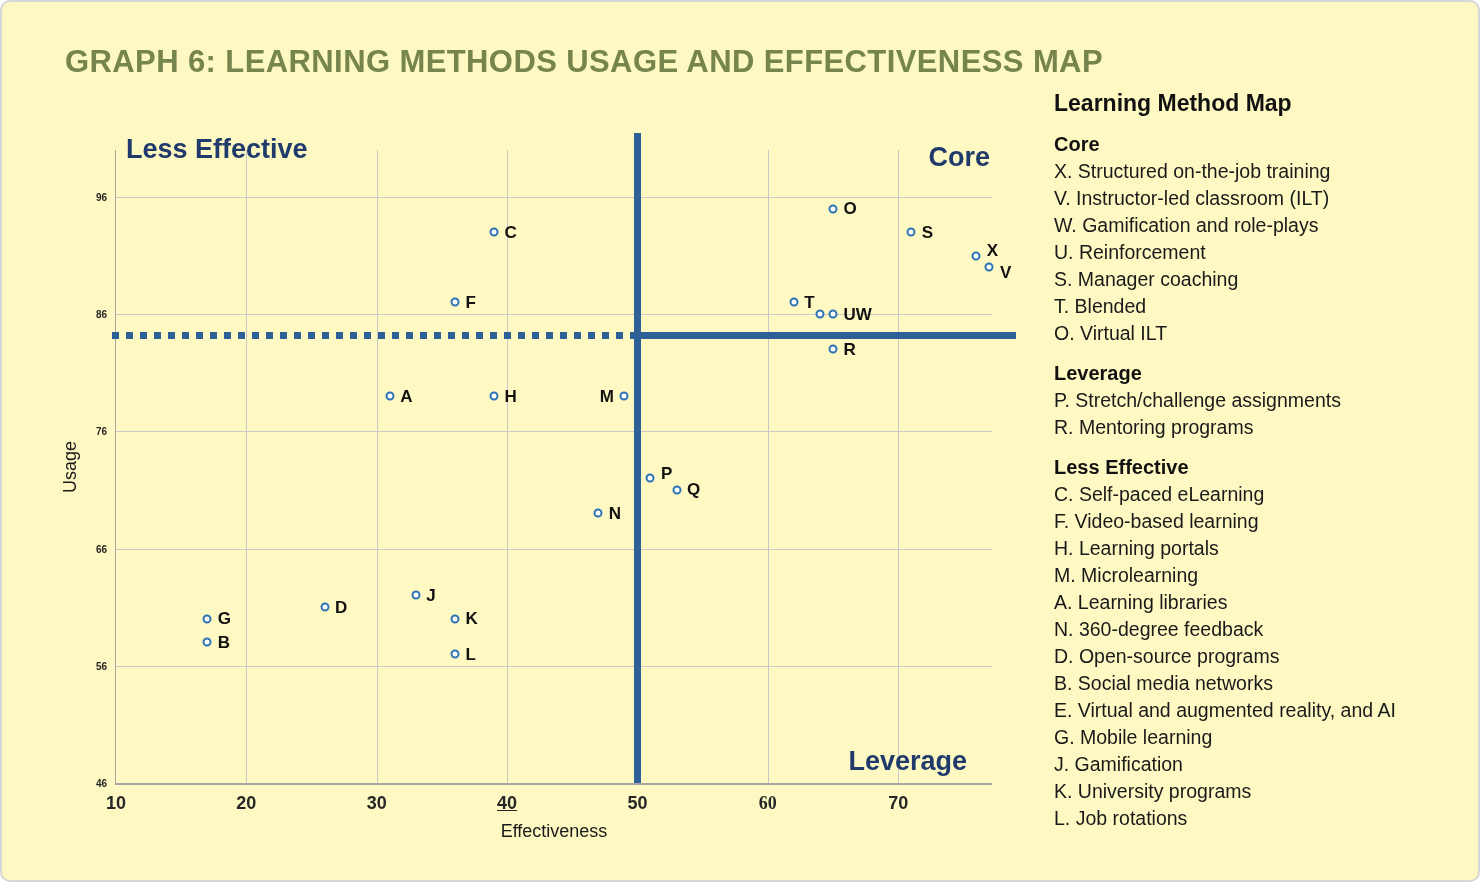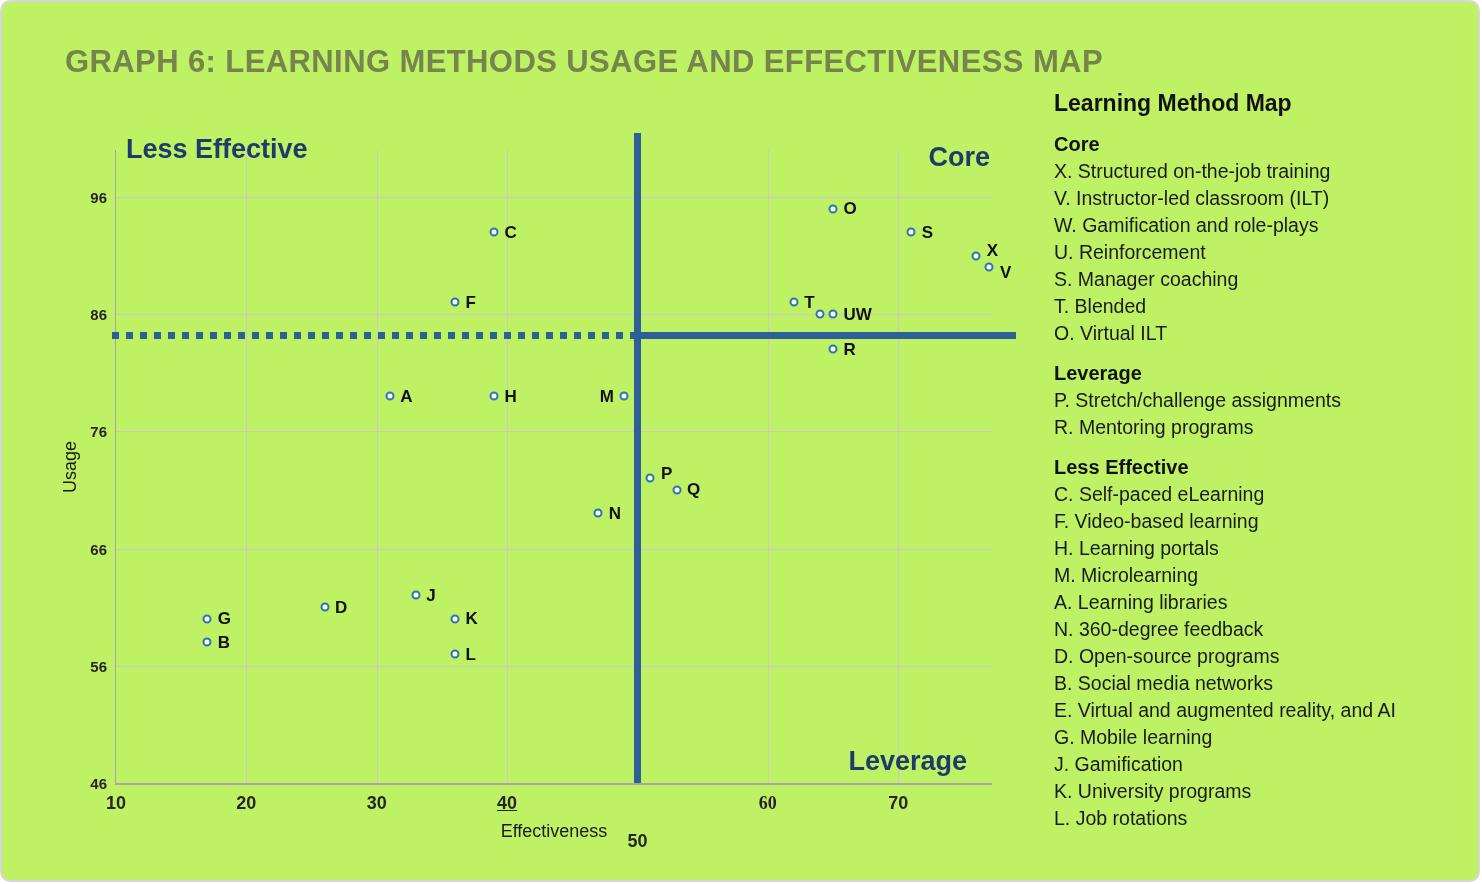--- a/index.html
+++ b/index.html
@@ -1,38 +1,38 @@
 <!DOCTYPE html>
 <html><head>
 <meta charset="utf-8">
 <style>
   * { box-sizing: border-box; margin: 0; padding: 0; }
   html,body { width:1482px; height:884px; background:#ffffff; font-family:"Liberation Sans", sans-serif; }
   .card {
     position:absolute; left:0; top:0; width:1480px; height:882px;
-    background:#bef264; border:2px solid #d7d7d7; border-radius:10px; overflow:hidden;
+    background:#fef9c3; border:2px solid #d7d7d7; border-radius:10px; overflow:hidden;
   }
   .chart-title {
     position:absolute; left:63px; top:42px; width:1300px;
     font-size:31px; font-weight:800; letter-spacing:0.4px; color:#76844e; white-space:nowrap;
   }
   
   .plot {
     position:absolute; left:113px; top:148px; width:877px; height:635px;
     border-left:1px solid #a6a6a6; border-bottom:2px solid #a6a6a6;
   }
   .gridline-v { position:absolute; top:0; bottom:0; width:1px; background:#c9c9c9; z-index:1; }
   .gridline-h { position:absolute; left:0; right:0; height:1px; background:#c9c9c9; z-index:1; }
   .x-tick {
     position:absolute; top:calc(100% + 10px); transform:translateX(-50%);
     font-size:18px; font-weight:700; color:#262626; z-index:2;
   }
   .y-tick {
     position:absolute; right:calc(100% + 9px); transform:translateY(-50%);
-    font-size:15px; font-weight:700; color:#262626; z-index:2;
+    font-size:10px; font-weight:700; color:#262626; z-index:2;
   }
   .xlabel {
     position:absolute; left:50%; top:calc(100% + 38px); transform:translateX(-50%);
     font-size:18px; color:#1a1a1a; z-index:2;
   }
   .ylabel {
     position:absolute; left:-72px; top:50%;
     transform:translate(0,-50%) rotate(-90deg); transform-origin:center;
     font-size:18px; color:#1a1a1a; z-index:2;
   }
@@ -83,21 +83,21 @@
     <div class="divider-h-solid" style="left: 59.5238%; top: calc(29.2593% - 3.5px);"></div>
     <div class="divider-h-dotted" style="width: calc(59.5238% + 4px); top: calc(29.2593% - 3.5px);"></div>
   <div class="x-tick" style="left: 0%;">10</div>
       <div class="gridline-v" style="left: 14.881%;"></div>
       <div class="x-tick" style="left: 14.881%;">20</div>
       <div class="gridline-v" style="left: 29.7619%;"></div>
       <div class="x-tick" style="left: 29.7619%;">30</div>
       <div class="gridline-v" style="left: 44.6429%;"></div>
       <div class="x-tick" style="left: 44.6429%; text-decoration: underline;">40</div>
       <div class="gridline-v" style="left: 59.5238%;"></div>
-      <div class="x-tick" style="left: 59.5238%; margin-top: 38px;">50</div>
+      <div class="x-tick" style="left: 59.5238%;">50</div>
       <div class="gridline-v" style="left: 74.4048%;"></div>
       <div class="x-tick" style="left: 74.4048%; font-family: Liberation Serif, serif;">60</div>
       <div class="gridline-v" style="left: 89.2857%;"></div>
       <div class="x-tick" style="left: 89.2857%;">70</div>
       <div class="y-tick" style="top: 100%;">46</div>
       <div class="gridline-h" style="top: 81.4815%;"></div>
       <div class="y-tick" style="top: 81.4815%;">56</div>
       <div class="gridline-h" style="top: 62.963%;"></div>
       <div class="y-tick" style="top: 62.963%;">66</div>
       <div class="gridline-h" style="top: 44.4444%;"></div>

